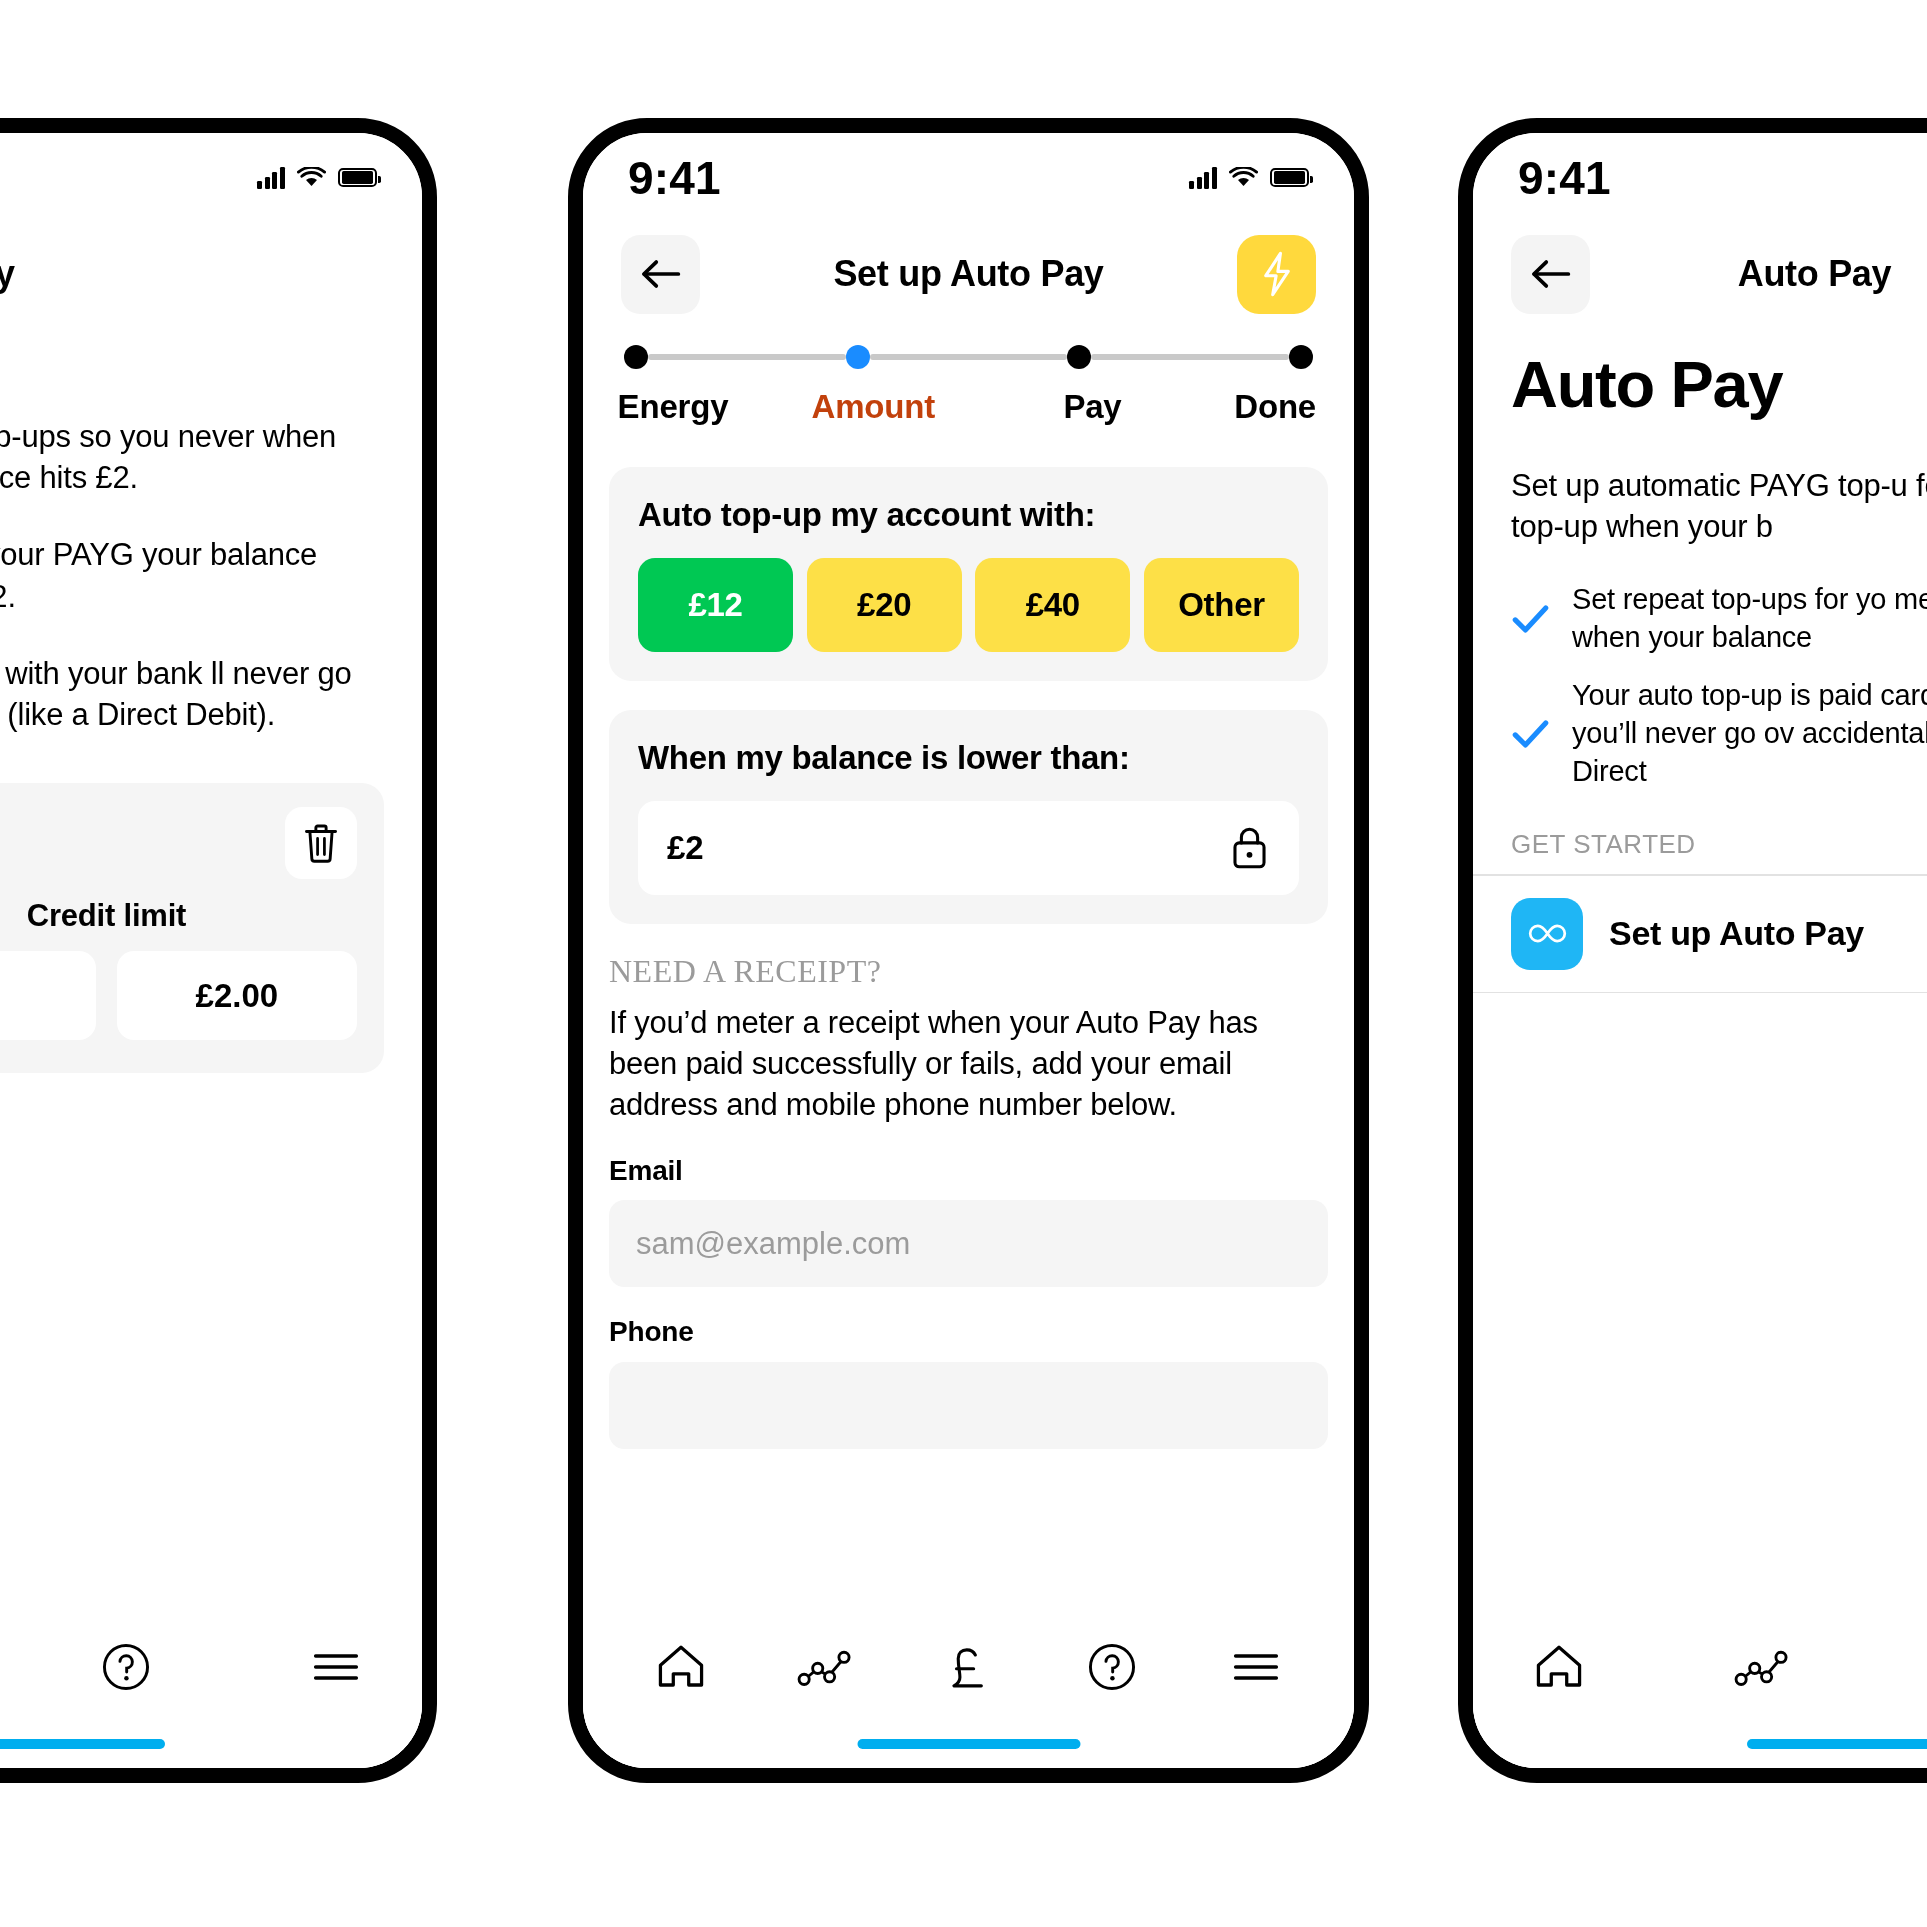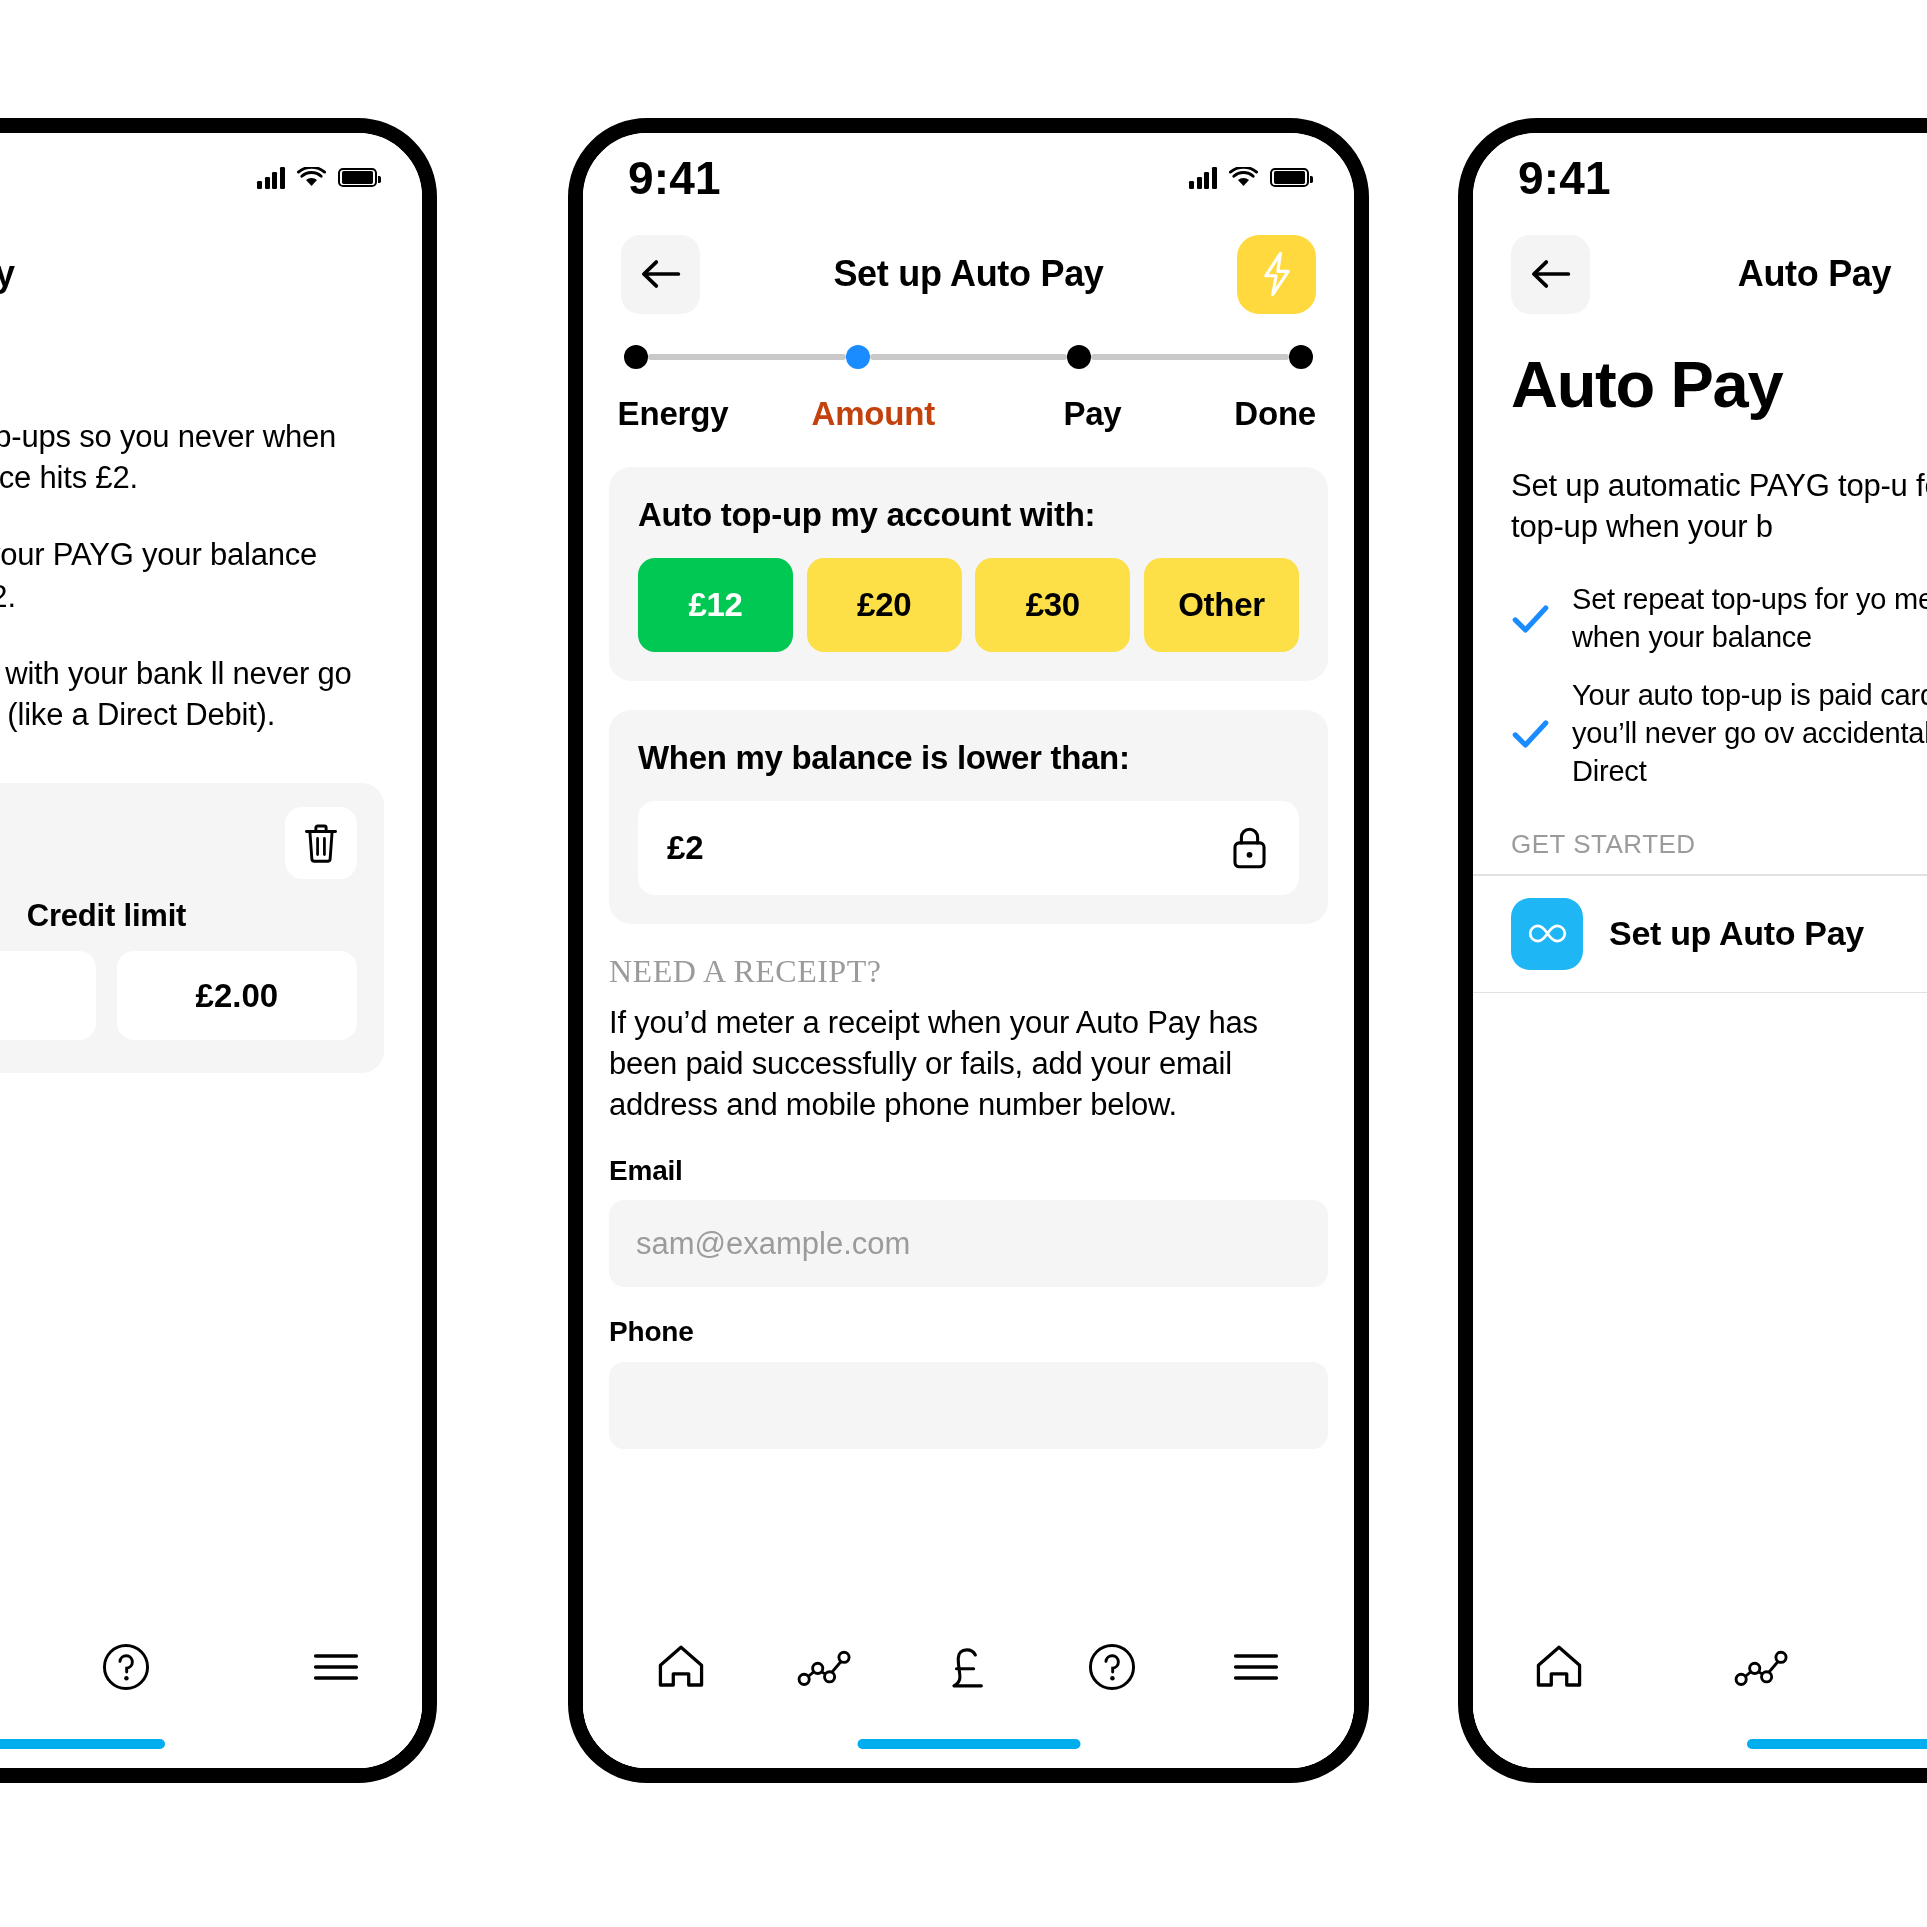--- a/index.html
+++ b/index.html
@@ -185,21 +185,21 @@
   }
   .step-dot.active { background: #1A8CFF; }
   .step-line {
     flex: 1 1 auto;
     height: 6px;
     background: #c9c9c9;
     border-radius: 3.4px;
   }
   .stepper-labels {
     display: flex;
-    margin-top: 26px;
+    margin-top: 19px;
     align-items: flex-end;
   }
   .step-label {
     font-size: 33px;
     font-weight: 700;
     color: #000;
     letter-spacing: -0.2px;
   }
   .step-label.active { color: #c2410c; }
   .sl0 { flex: 0 0 auto; width: 128px; text-align: left; margin-left: -3.4px;}
@@ -604,21 +604,21 @@
       </div>
     </div>
 
     <div class="content">
 
       <div class="grey-card">
         <div class="card-title">Auto top-up my account with:</div>
         <div class="amount-row">
           <div class="amount-btn selected">£12</div>
           <div class="amount-btn">£20</div>
-          <div class="amount-btn">£30</div>
+          <div class="amount-btn">£40</div>
           <div class="amount-btn">Other</div>
         </div>
       </div>
 
       <div class="grey-card">
         <div class="card-title">When my balance is lower than:</div>
         <div class="value-field">
           <span class="value-text">£2</span>
           <svg width="41" height="48" viewBox="0 0 48 56">
             <rect x="7" y="22" width="34" height="28" rx="5" stroke="#000" stroke-width="3.6" fill="none"></rect>

